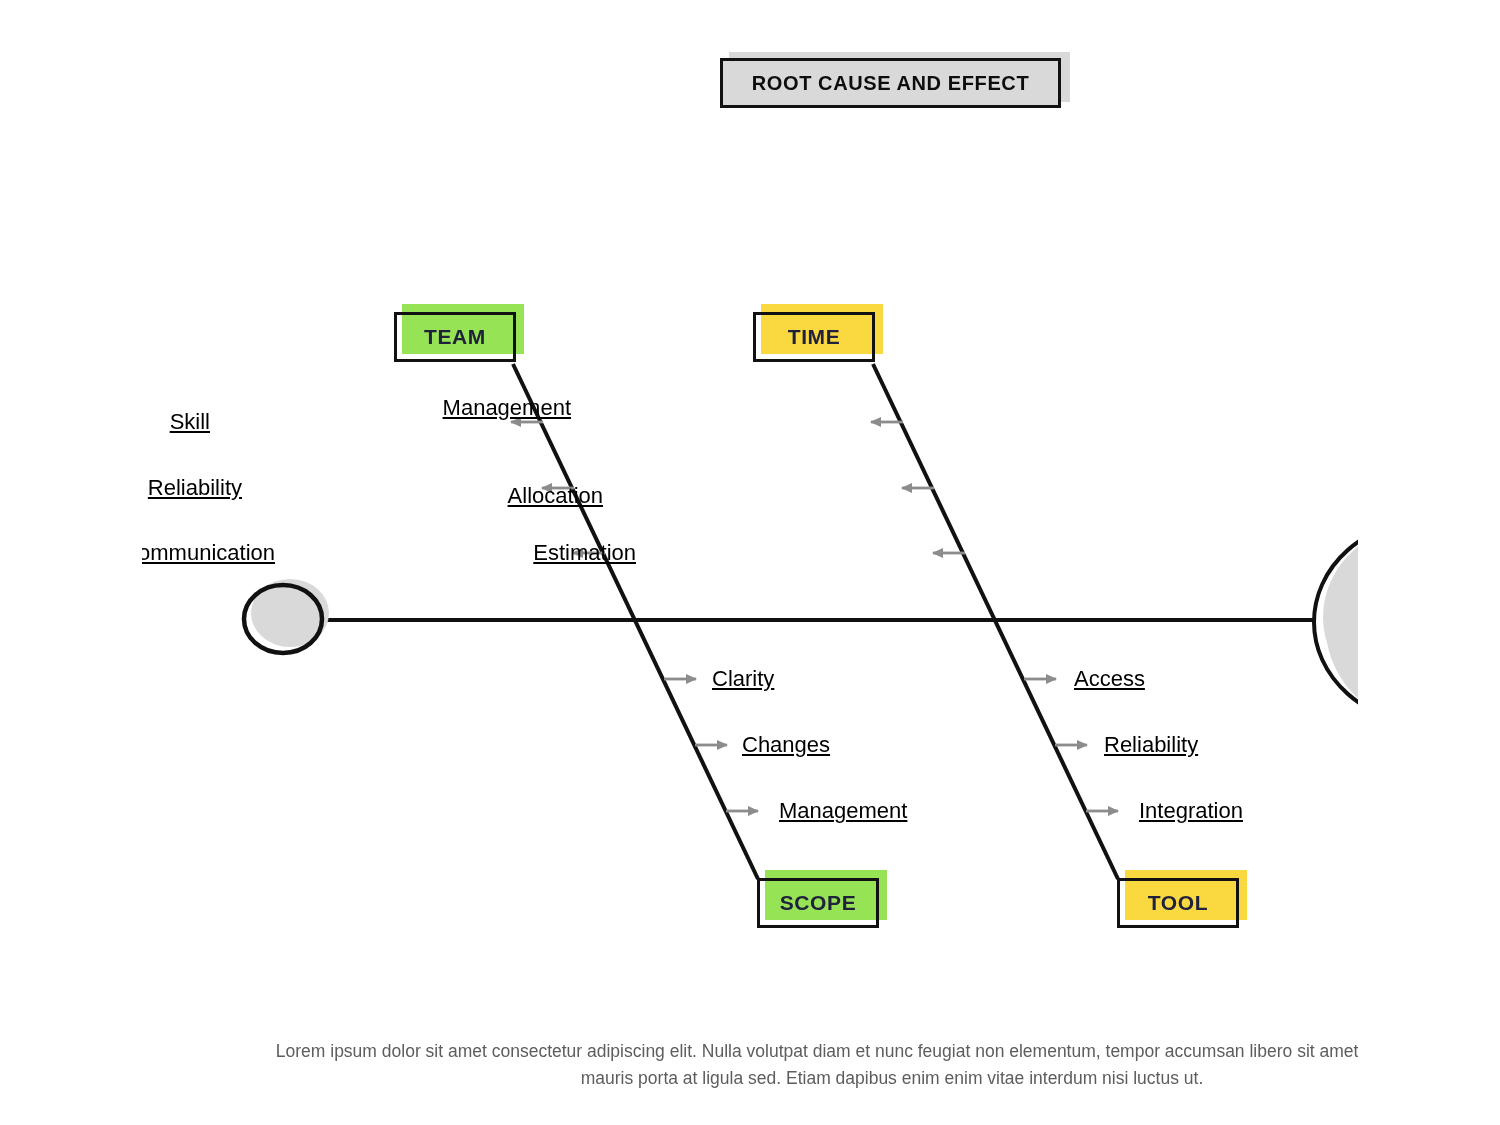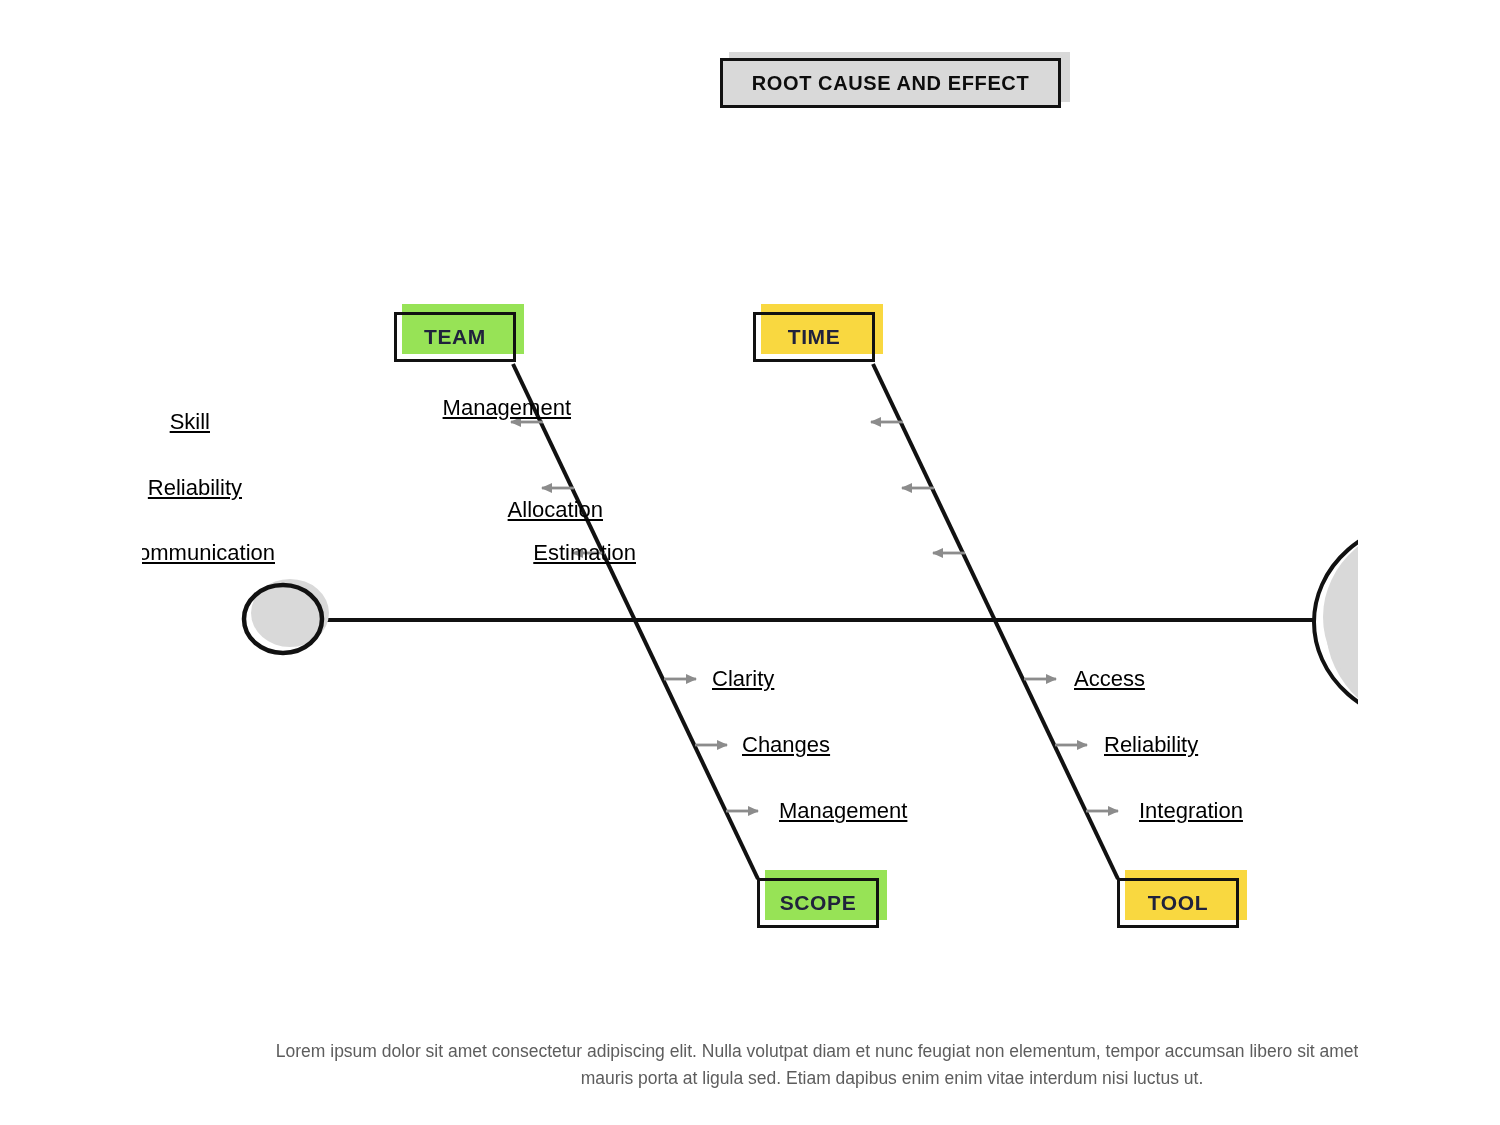--- a/index.html
+++ b/index.html
@@ -50,21 +50,21 @@
   
   .cause {
     position:absolute; font-size:22px; color:#000000; white-space:nowrap;
     line-height:22px;
     text-decoration:underline;
   }
   .cause-skill         { right:1148px; top:411px; }
   .cause-motivation    { right:1116px; top:477px; }
   .cause-communication { right:1083px; top:542px; }
   .cause-management    { right:787px;  top:397px; }
-  .cause-allocation    { right:755px;  top:499px;margin-left:12px; }
+  .cause-allocation    { right:755px;  top:485px;margin-left:12px; }
   .cause-estimation    { right:722px;  top:542px; }
   .cause-clarity       { left:570px;   top:668px; }
   .cause-changes       { left:600px;   top:734px; }
   .cause-complexity    { left:637px;   top:800px; }
   .cause-access        { left:932px;   top:668px; }
   .cause-reliability   { left:962px;   top:734px; }
   .cause-integration   { left:997px;   top:800px; }
 
   
   .effect-text {

